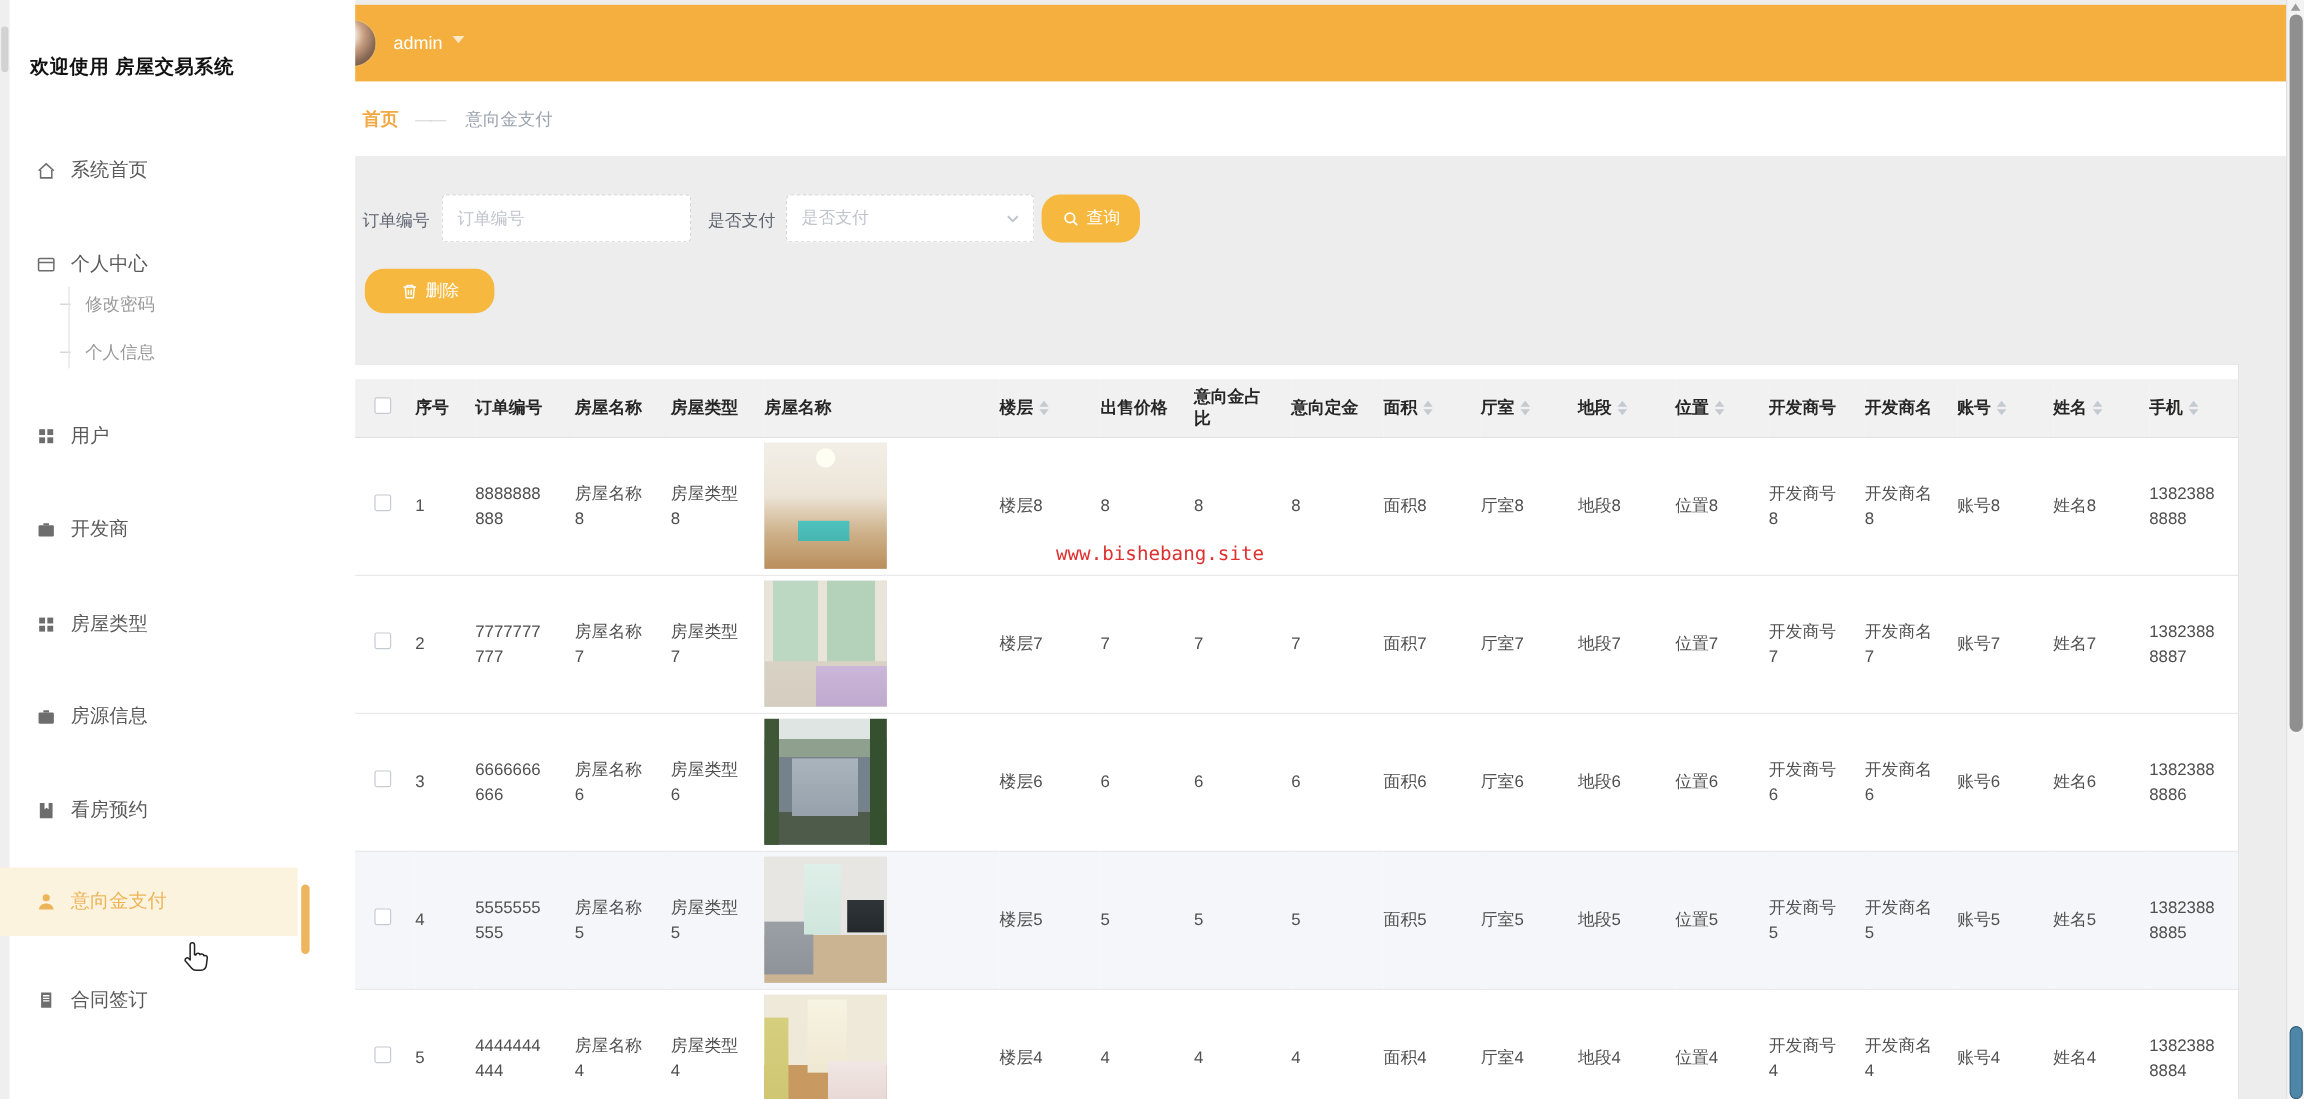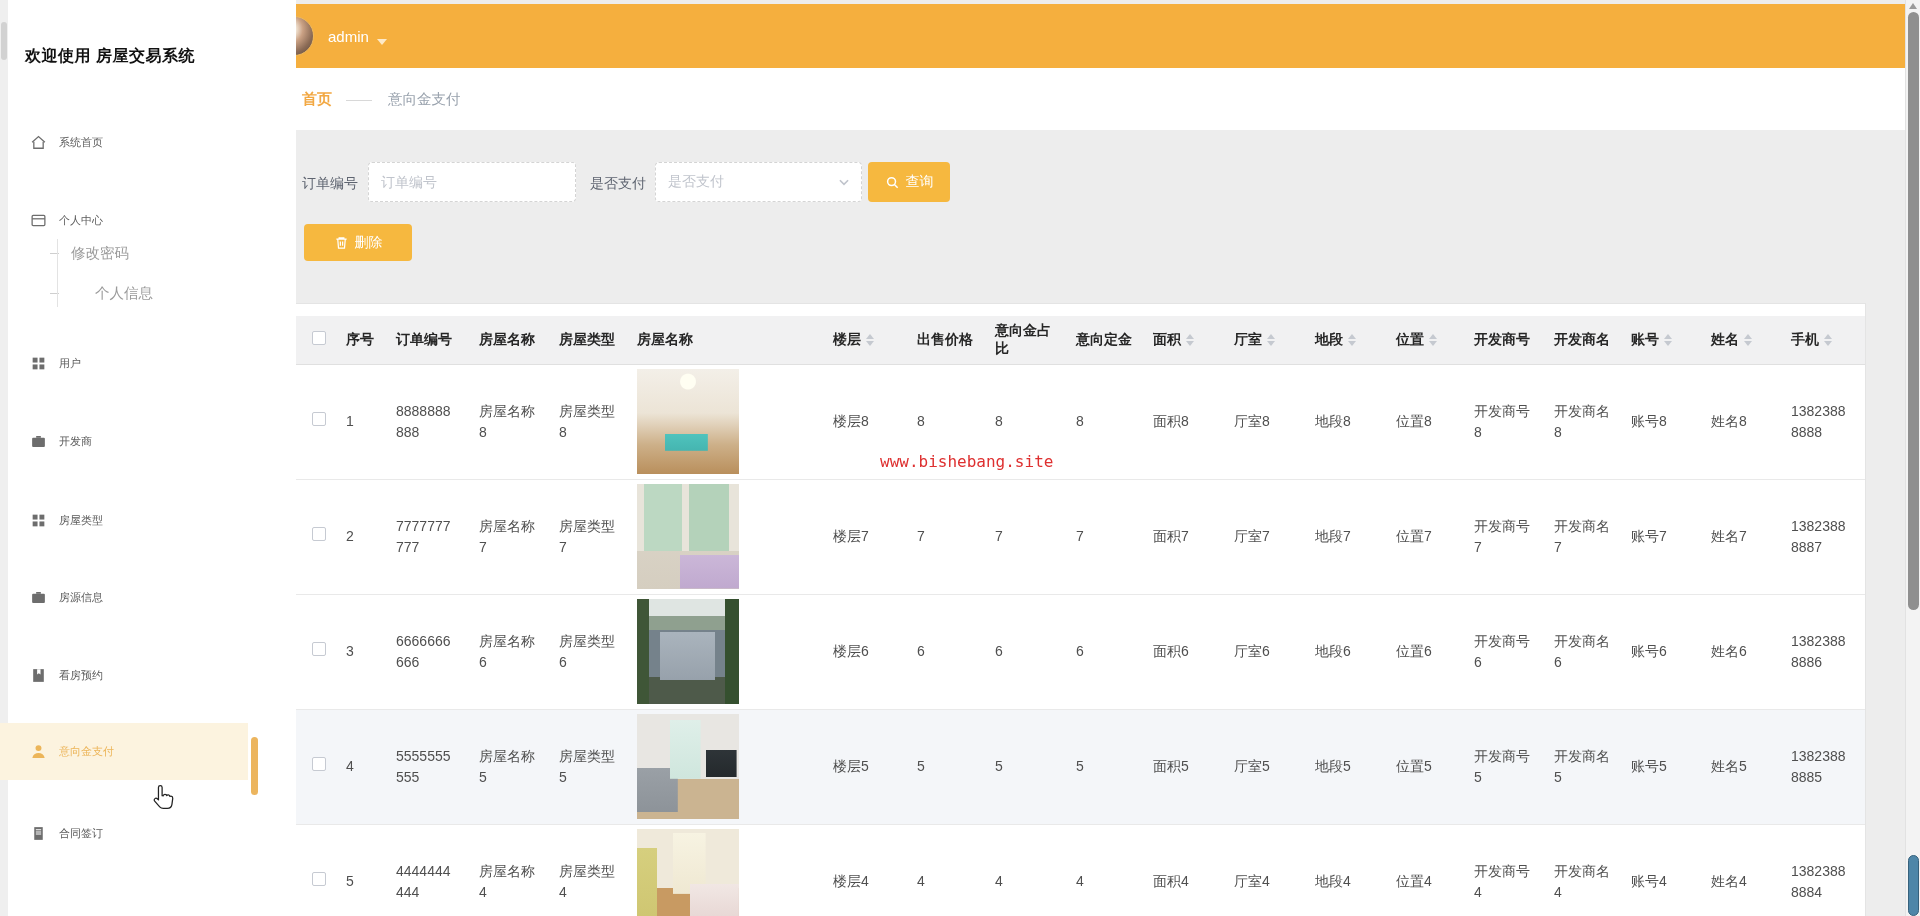--- a/index.html
+++ b/index.html
@@ -17,56 +17,56 @@
   .side-menu > :nth-child(3){margin-top:9px}
   .side-menu > :nth-child(4){margin-top:46px}
   .side-menu > :nth-child(5){margin-top:54px}
   .side-menu > :nth-child(6){margin-top:55px}
   .side-menu > :nth-child(7){margin-top:53px}
   .side-menu > :nth-child(8){margin-top:54px}
   .side-menu > :nth-child(9){margin-top:36px}
   .side-menu > :nth-child(10){margin-top:41px}
   .sicon { width:17px; height:17px; margin-right:12px; color:#6d6d6d; flex:0 0 17px; }
   .sicon svg { width:100%; height:100%; display:block; }
-  .slabel { font-size:11px; }
+  .slabel { font-size:16px; }
   .side-item.active { height:57px; padding-left:30px; background:#fcf3df; color:#ecb559; }
   .side-item.active .sicon { color:#ecb559; }
   .subwrap { position:relative; padding-left:0; }
   .subwrap .vline { position:absolute; left:57px; top:-2px; bottom:-2px; width:1px; background:#e3e3e3; }
   .side-sub { display:flex; align-items:center; height:24px; margin-bottom:16px; padding-left:50px; color:#9b9b9b; cursor:pointer; }
-  .side-sub:last-child { margin-bottom:0;gap:24px; }
+  .side-sub:last-child { margin-bottom:0; }
   .side-sub .tick { width:9px; height:1px; background:#cfcfcf; margin-right:12px; }
   .side-sub span { font-size:14.5px; }
   .side-orange-thumb { position:absolute; left:251px; top:737px; width:7px; height:58px; background:#ecb55e; border-radius:4px; z-index:6; }
 
   
   .main { position:absolute; left:260px; top:0; width:1645px; height:916px; }
   .topbar { position:absolute; left:0; top:4px; width:100%; height:64px; background:#f5af3e; display:flex; align-items:center; }
   .avatar { width:40px; height:40px; border-radius:50%; margin-left:14px; background:radial-gradient(circle at 36% 32%, #efe0cf 0 22%, #caa184 40%, #8a6a55 68%, #55433a 100%); border:1px solid #eeb95c; cursor:pointer; }
-  .admin-wrap { display:flex; align-items:flex-end; margin-left:14px; cursor:pointer; }
+  .admin-wrap { display:flex; align-items:flex-start; margin-left:14px; cursor:pointer; }
   .admin-name { color:#fff; font-size:15px; }
   .admin-caret { width:0; height:0; border-left:5px solid transparent; border-right:5px solid transparent; border-top:6px solid #fde9c8; margin-left:8px; margin-top:2px; }
 
   
   .crumbbar { position:absolute; left:0; top:68px; width:100%; height:62px; background:#fff; display:flex; align-items:center; }
   .crumb-home { margin-left:42px; color:#f2a843; font-weight:bold; font-size:15px; cursor:pointer; }
   .crumb-sep { margin:0 18px 0 14px; color:#d8d8d8; font-size:14px; letter-spacing:-2px; }
   .crumb-cur { color:#99a2ad; font-size:14.5px; }
 
   
   .filter-label { position:absolute; font-size:14px; color:#5e6470; top:175px; }
   .lbl-order { left:42px; }
   .lbl-pay { left:330px; }
   .inp { position:absolute; top:162px; height:40px; background:#fff; border:1px dashed #d4d4d4; border-radius:4px; font-size:14px; padding:0 12px; color:#555; outline:none; font-family:inherit; }
   .inp::placeholder { color:#c0c4cc; }
   .inp-order { left:108px; width:208px; }
   .select { left:395px; width:207px; position:absolute; top:162px; height:40px; background:#fff; border:1px dashed #d4d4d4; border-radius:4px; display:flex; align-items:center; justify-content:space-between; padding:0 10px 0 12px; cursor:pointer; }
   .select .ph { color:#c0c4cc; font-size:14px; }
   .select svg { width:14px; height:14px; }
-  .btn { position:absolute; border:none; border-radius:4px; background:#f6b83f; color:#fff; font-size:14px; display:flex; align-items:center; justify-content:center; cursor:pointer; font-family:Liberation Serif, serif; }
+  .btn { position:absolute; border:none; border-radius:16px; background:#f6b83f; color:#fff; font-size:14px; display:flex; align-items:center; justify-content:center; cursor:pointer; font-family:Liberation Serif, serif; }
   .btn svg { width:15px; height:15px; margin-right:6px; }
   .btn-search { left:608px; top:162px; width:82px; height:40px; }
   .btn-delete { left:44px; top:224px; width:108px; height:37px; }
 
   
   .table-card { position:absolute; left:30px; top:303px; width:1576px; height:613px; background:#fff; border:1px solid #e4e4e4; border-bottom:none; overflow:hidden; padding-top:12px; }
   table { border-collapse:collapse; table-layout:fixed; width:1585px; }
   th { background:#f1f1f2; height:48px; font-size:14px; color:#262626; font-weight:bold; text-align:left; white-space:pre-line; vertical-align:middle; border-bottom:1px solid #e0e0e0; line-height:1.25; }
   td { height:115px; font-size:14px; color:#4f4f4f; vertical-align:middle; white-space:pre-line; border-bottom:1px solid #e9e9e9; line-height:1.45; word-break:break-all; }
   tr.highlighted td { background:#f4f6f9; }

